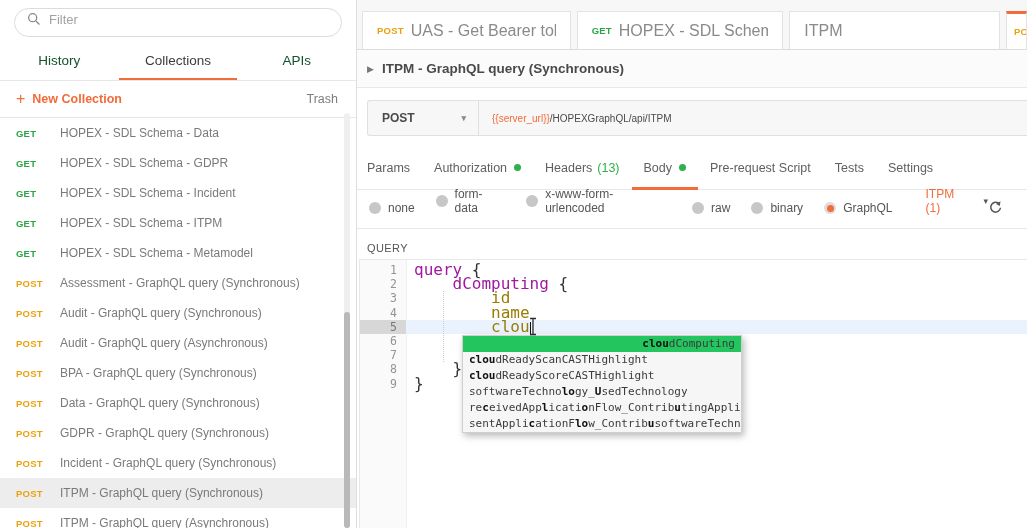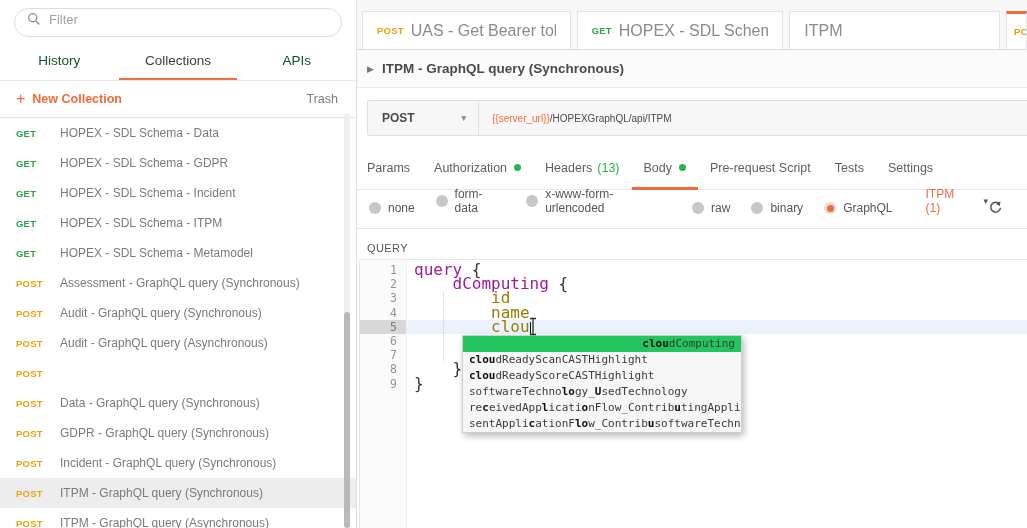--- a/index.html
+++ b/index.html
@@ -155,20 +155,21 @@
         <div class="side-item">
           <span class="badge post">POST</span>
           <span class="side-label">Audit - GraphQL query (Synchronous)</span>
         </div>
         <div class="side-item">
           <span class="badge post">POST</span>
           <span class="side-label">Audit - GraphQL query (Asynchronous)</span>
         </div>
         <div class="side-item">
           <span class="badge post">POST</span>
+          <span class="side-label">BPA - GraphQL query (Synchronous)</span>
         </div>
         <div class="side-item">
           <span class="badge post">POST</span>
           <span class="side-label">Data - GraphQL query (Synchronous)</span>
         </div>
         <div class="side-item">
           <span class="badge post">POST</span>
           <span class="side-label">GDPR - GraphQL query (Synchronous)</span>
         </div>
         <div class="side-item">

